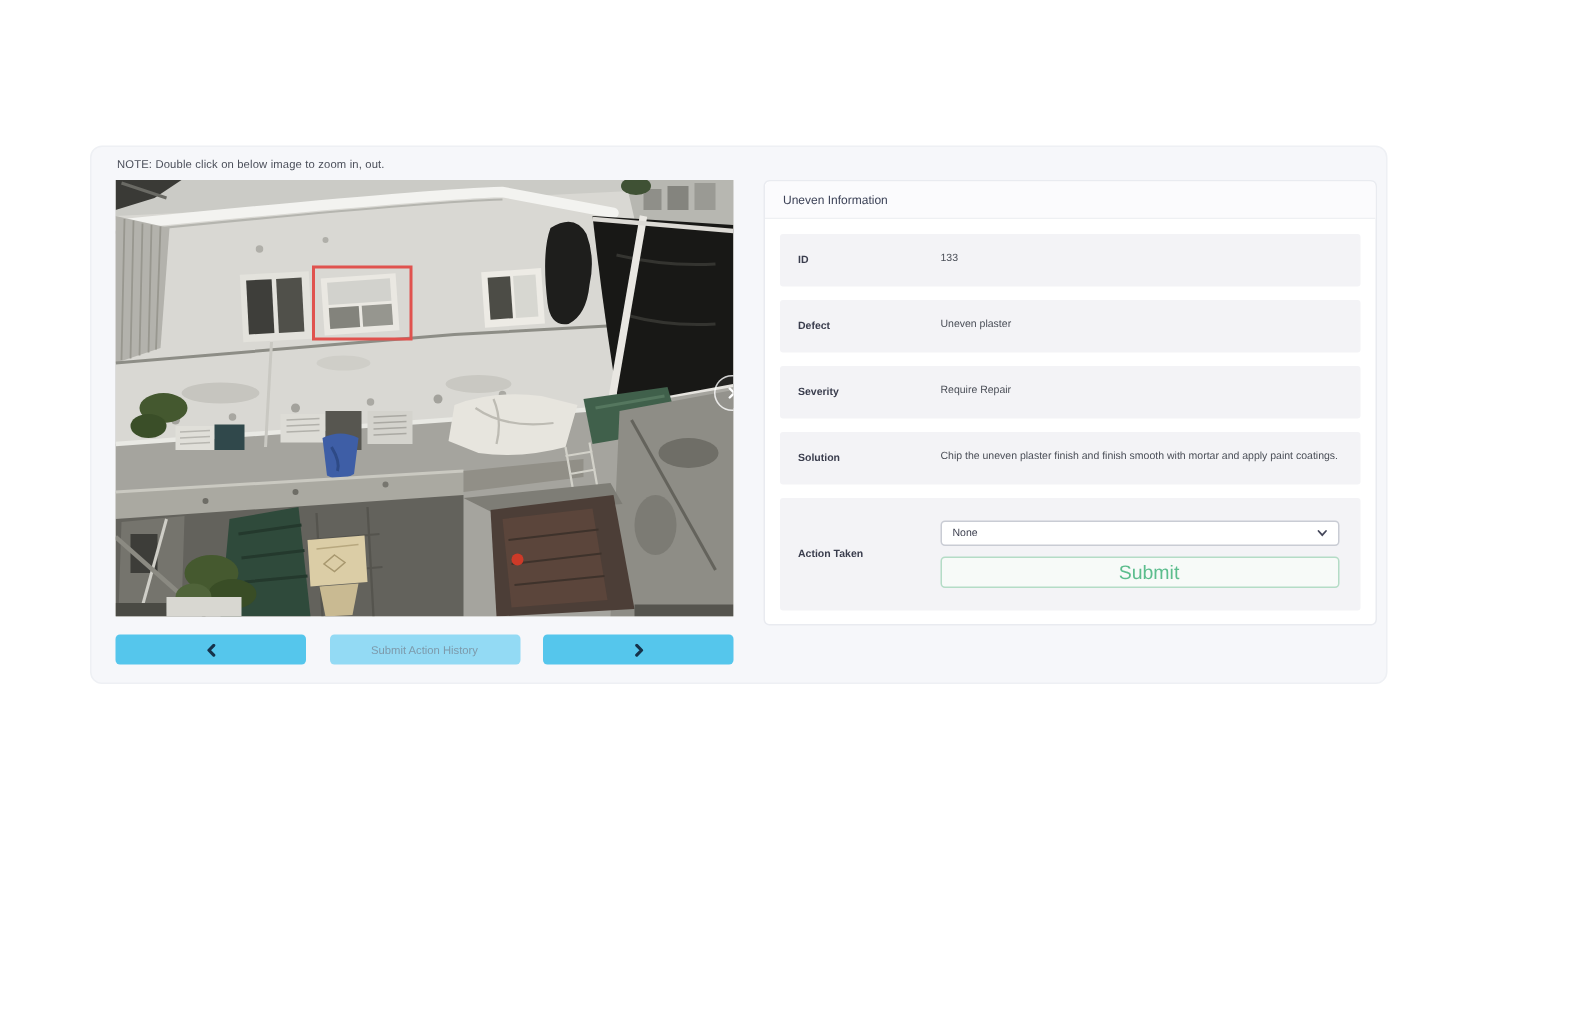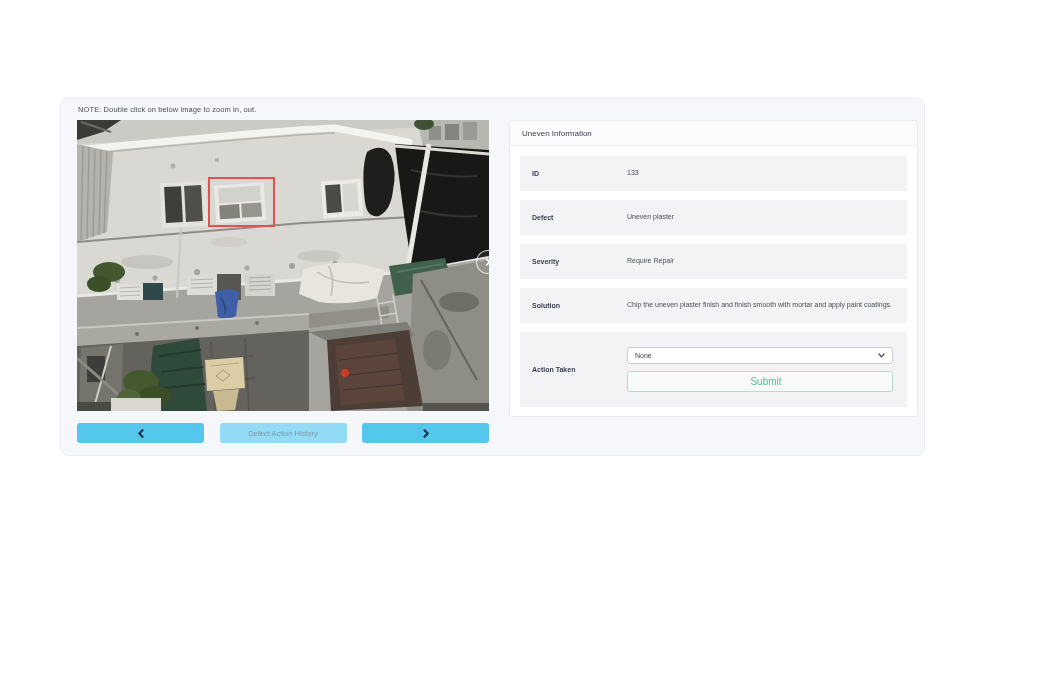--- a/index.html
+++ b/index.html
@@ -71,21 +71,21 @@
   .select-box {
     height:17px; background:#ffffff; border:1px solid #c9ccd4; border-radius:3px;
     display:flex; align-items:center; justify-content:space-between;
     padding:0 7px; cursor:pointer;
   }
   .select-value { font-size:7px; color:#3a3d4d; }
 
   .submit-btn {
     margin-top:7px; width:100%; height:21px;
     background:#f7faf8; border:1px solid #b4dcc6; border-radius:3px;
-    color:#5cbd8d; font-family:"Liberation Sans", sans-serif; font-size:10px;
+    color:#5cbd8d; font-family:"Liberation Sans", sans-serif; font-size:13px;
     cursor:pointer; display:flex; align-items:center; justify-content:center;padding-left:12px;
   }
 </style>
 </head>
 <body>
 
 <div class="outer-card">
 
   <div class="note">NOTE: Double click on below image to zoom in, out.</div>
 
@@ -231,21 +231,21 @@
       </svg>
     </div>
   </div>
 
   <div class="nav-row">
     <button class="nav-btn">
       <svg width="8" height="9" viewBox="0 0 8 9">
         <path d="M5.5 1.2 L2.3 4.5 L5.5 7.8" stroke="#16324a" stroke-width="2.1" fill="none" stroke-linecap="round" stroke-linejoin="round"></path>
       </svg>
     </button>
-    <button class="nav-btn history">Defect Action History</button>
+    <button class="nav-btn history">Submit Action History</button>
     <button class="nav-btn">
       <svg width="8" height="9" viewBox="0 0 8 9">
         <path d="M2.5 1.2 L5.7 4.5 L2.5 7.8" stroke="#16324a" stroke-width="2.1" fill="none" stroke-linecap="round" stroke-linejoin="round"></path>
       </svg>
     </button>
   </div>
 
   <div class="panel">
     <div class="panel-header">Uneven Information</div>
     <div class="rows">

